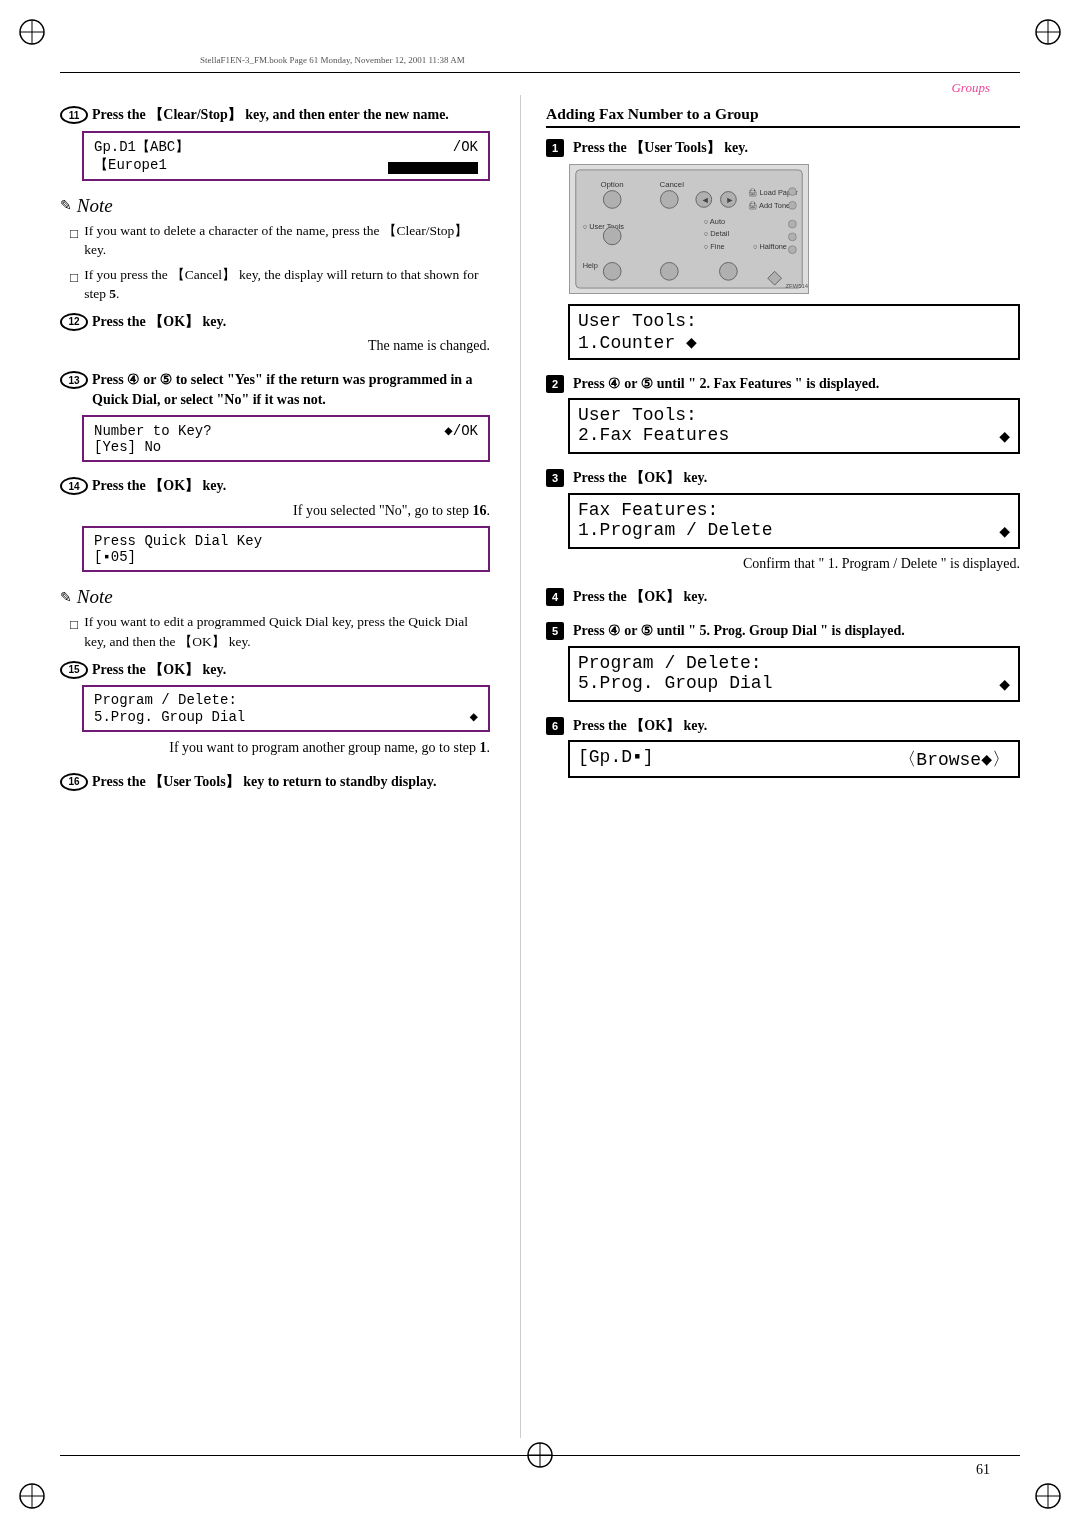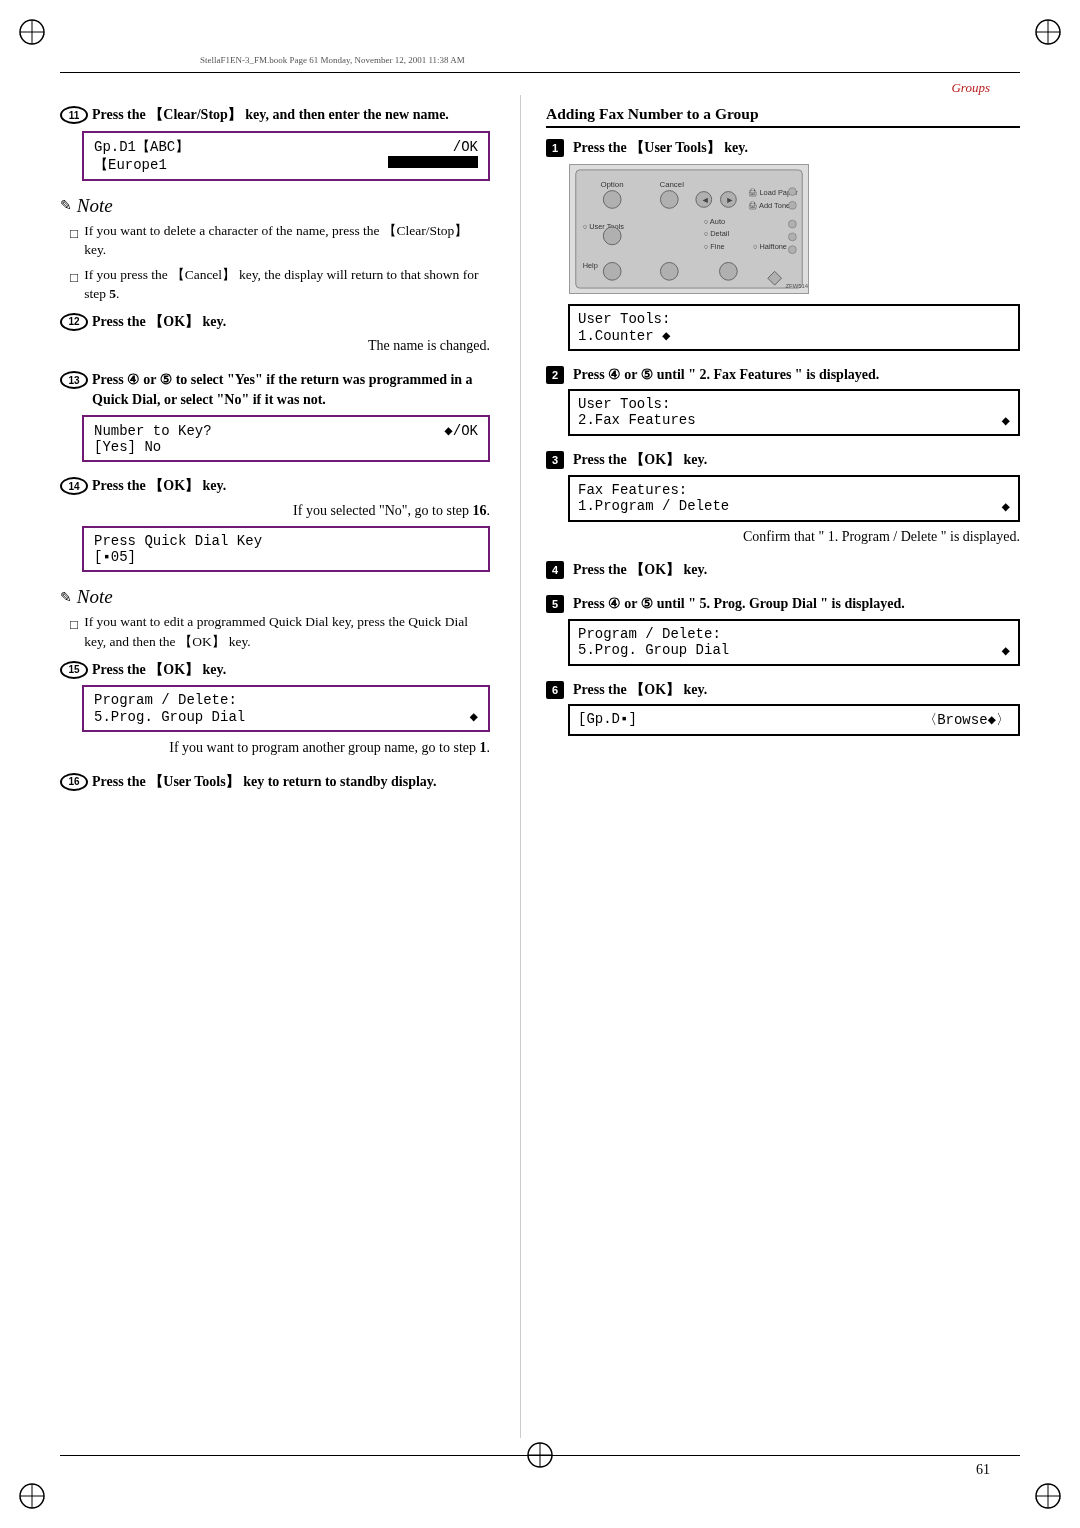--- a/index.html
+++ b/index.html
@@ -39,21 +39,21 @@
       left: 200px;
       font-size: 9px;
       color: #555;
     }
     .page-label-right {
       position: absolute;
       top: 80px;
       right: 90px;
       font-size: 13px;
       font-style: italic;
-      color: #b91c1c;
+      color: #ec4899;
     }
 
     
     .footer-bar {
       position: absolute;
       bottom: 72px;
       left: 60px;
       right: 60px;
       height: 1px;
       background: #000;
@@ -199,21 +199,21 @@
       font-family: Arial, sans-serif;
       flex-shrink: 0;
       margin-top: 1px;
     }
 
     
     .rlcd {
       border: 2px solid #000;
       background: #fff;
       font-family: 'Courier New', Courier, monospace;
-      font-size: 14px;
+      font-size: 18px;
       padding: 5px 8px;
       margin: 5px 0 5px 22px;
     }
     .rlcd-line {
       display: flex;
       justify-content: space-between;
     }
 
     
     .small-text {
@@ -269,21 +269,21 @@
         <span class="step-text">
           <b>Press the 【Clear/Stop】 key, and then enter the new name.</b>
         </span>
       </div>
 
       <div class="lcd-box-full">
         <div class="lcd-line">
           <span>Gp.D1【ABC】</span>
           <span>/OK</span>
         </div>
-        <div class="lcd-line" style="align-items:flex-start;">
+        <div class="lcd-line" style="align-items:flex-end;">
           <span>【Europe1</span>
           <span class="lcd-block"></span>
         </div>
       </div>
     </div>
 
     <div class="note-block">
       <div class="note-header">
         <span class="note-icon">✎</span>
         <span class="note-title">Note</span>

